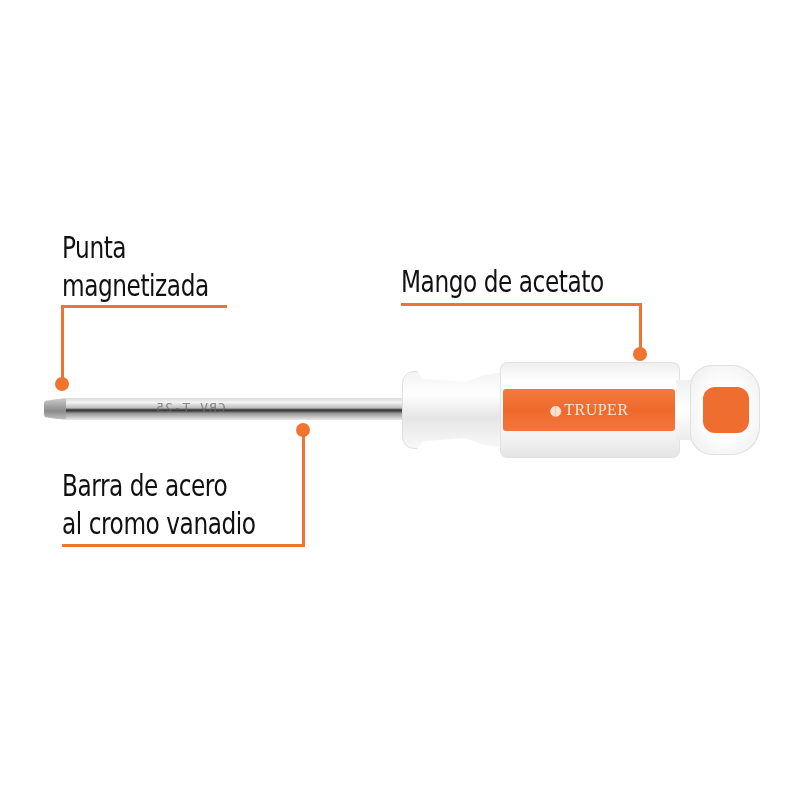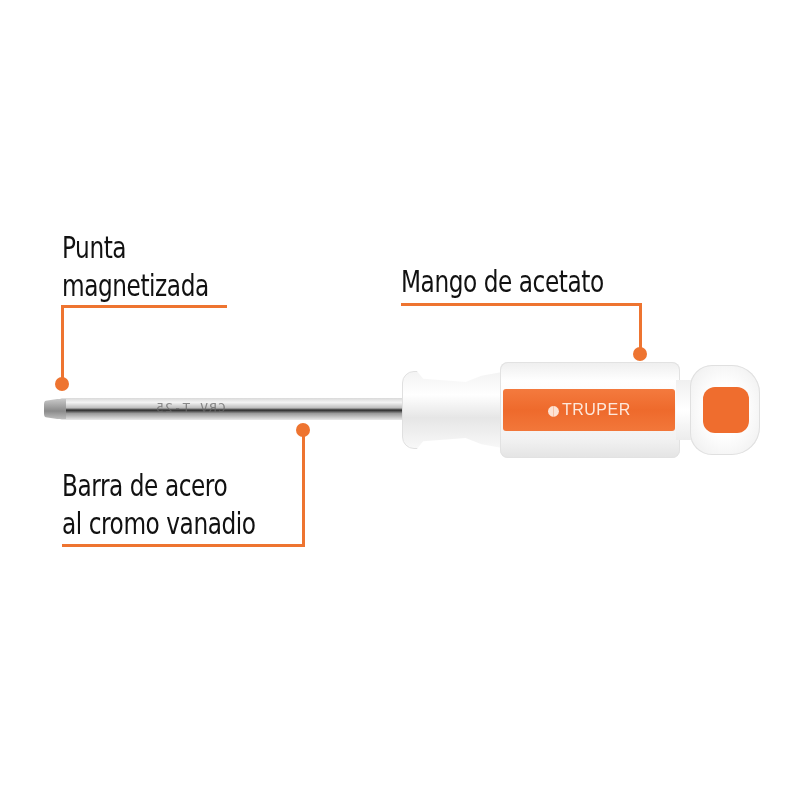--- a/index.html
+++ b/index.html
@@ -50,21 +50,21 @@
       box-shadow: inset 0 0 0 1px #e2e2e2;
     }
     .handle-stripe {
       position: absolute; left: 503px; top: 389px; width: 172px; height: 42px;
       background: linear-gradient(#f47a3e, #ee6a2c 50%, #f2773a);
       border-radius: 3px;
       display: flex; align-items: center; justify-content: center; gap: 4px;
     }
     .brand-logo { color: #fde3d4; font-size: 14px; font-weight: bold; letter-spacing: -2px; }
     .brand-text {
-      color: #fde8dc; font-family: Liberation Sans, sans-serif;
+      color: #fde8dc; font-family: Liberation Serif, serif;
       font-size: 16px; letter-spacing: 0.5px;
     }
     .knob {
       position: absolute; left: 690px; top: 365px; width: 70px; height: 90px;
       background: radial-gradient(ellipse at center, #ffffff 40%, #ececec 100%);
       border-radius: 22px 28px 28px 22px;
       box-shadow: inset 0 0 0 1px #e0e0e0;
     }
     .knob-dot {
       position: absolute; left: 703px; top: 387px; width: 46px; height: 46px;

